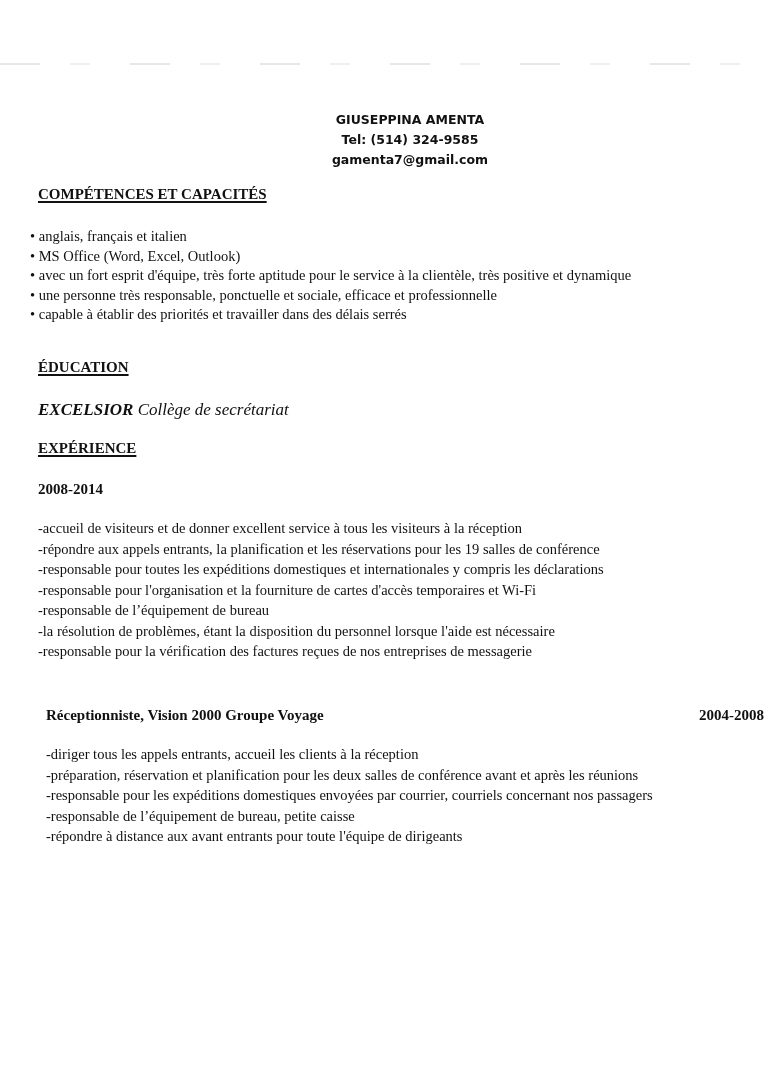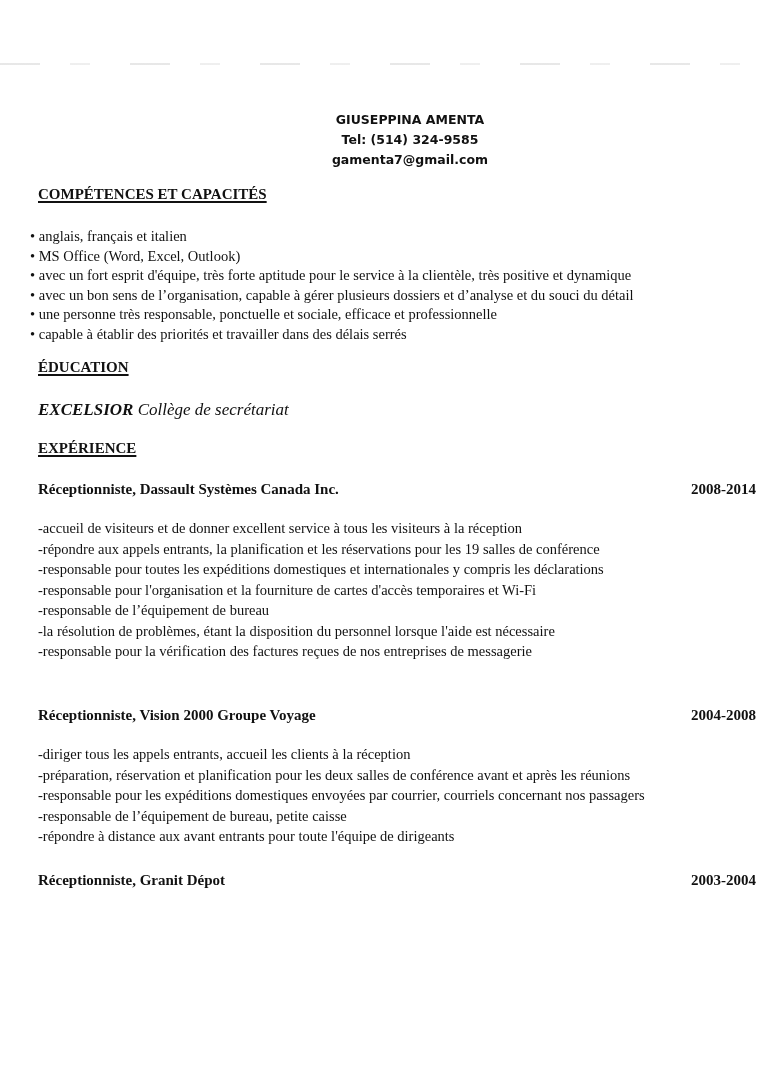--- a/index.html
+++ b/index.html
@@ -29,61 +29,55 @@
   <div>Tel: (514) 324-9585</div>
   <div>gamenta7@gmail.com</div>
 </div>
 
 <div class="section-title" style="top:186px;">COMPÉTENCES ET CAPACITÉS</div>
 
 <div class="bullets serif">
   <div>anglais, français et italien</div>
   <div>MS Office (Word, Excel, Outlook)</div>
   <div>avec un fort esprit d'équipe, très forte aptitude pour le service à la clientèle, très positive et dynamique</div>
-  <div>avec un bon sens de l’organisation, capable à gérer plusieurs dossiers et d’analyse et du souci du détail</div>
   <div>une personne très responsable, ponctuelle et sociale, efficace et professionnelle</div>
   <div>capable à établir des priorités et travailler dans des délais serrés</div>
 </div>
 
 <div class="section-title" style="top:359px;">ÉDUCATION</div>
 
 <div class="edu serif">
   <b>EXCELSIOR</b><span> Collège de secrétariat</span>
 </div>
 
 <div class="section-title" style="top:440px;">EXPÉRIENCE</div>
 
 <div class="job serif" style="top:481px;">
   <div class="job-head">
-    <span>Réceptionniste, Dassault Systèmes Canada Inc.</span>
     <span>2008-2014</span>
   </div>
   <div class="job-lines">
     <div>-accueil de visiteurs et de donner excellent service à tous les visiteurs à la réception</div>
     <div>-répondre aux appels entrants, la planification et les réservations pour les 19 salles de conférence</div>
     <div>-responsable pour toutes les expéditions domestiques et internationales y compris les déclarations</div>
     <div>-responsable pour l'organisation et la fourniture de cartes d'accès temporaires et Wi-Fi</div>
     <div>-responsable de l’équipement de bureau</div>
     <div>-la résolution de problèmes, étant la disposition du personnel lorsque l'aide est nécessaire</div>
     <div>-responsable pour la vérification des factures reçues de nos entreprises de messagerie</div>
   </div>
 </div>
 
-<div class="job serif" style="top:707px;">
+<div class="job serif" style="top:707px;margin-left:8px;">
   <div class="job-head">
     <span>Réceptionniste, Vision 2000 Groupe Voyage</span>
     <span>2004-2008</span>
   </div>
   <div class="job-lines">
     <div>-diriger tous les appels entrants, accueil les clients à la réception</div>
     <div>-préparation, réservation et planification pour les deux salles de conférence avant et après les réunions</div>
     <div>-responsable pour les expéditions domestiques envoyées par courrier, courriels concernant nos passagers</div>
     <div>-responsable de l’équipement de bureau, petite caisse</div>
     <div>-répondre à distance aux avant entrants pour toute l'équipe de dirigeants</div>
   </div>
 </div>
 
 <div class="job serif" style="top:872px;">
-  <div class="job-head">
-    <span>Réceptionniste, Granit Dépot</span>
-    <span>2003-2004</span>
-  </div>
 </div>
 
 </body></html>

